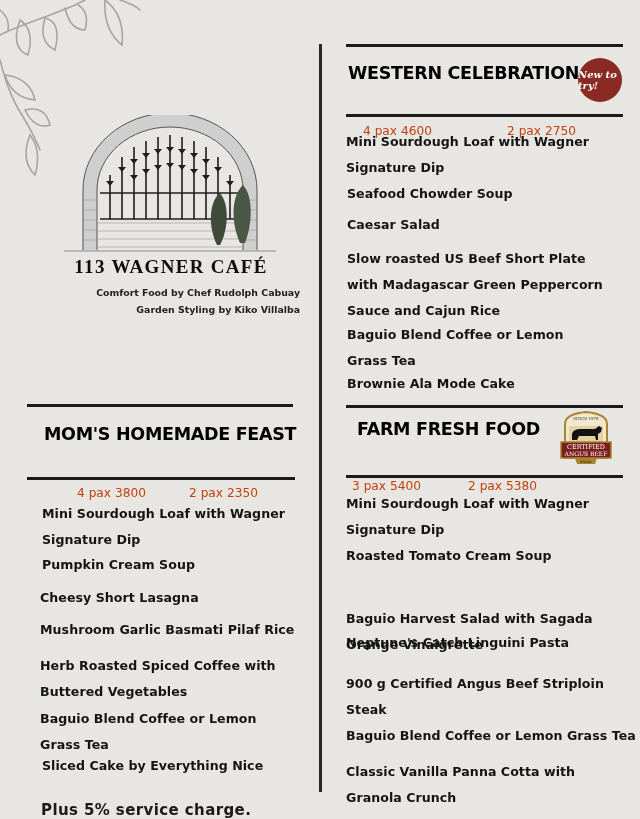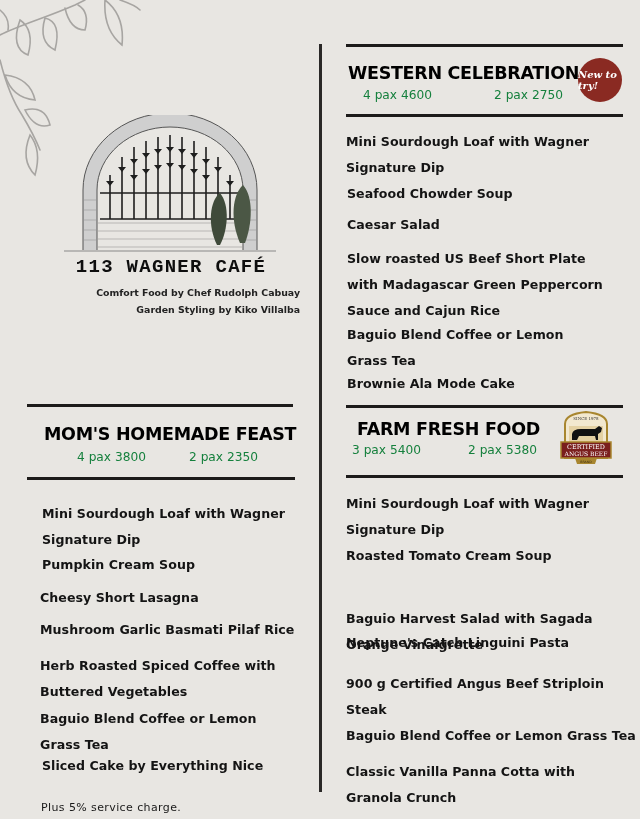--- a/index.html
+++ b/index.html
@@ -13,41 +13,41 @@
   .vline { position:absolute; width:3px; background:#2a2827; }
   .item {
     position:absolute; font-size:12.6px; font-weight:bold; line-height:26px;
     color:#141414; letter-spacing:0.05px;
   }
   .title {
     position:absolute; font-family:"DejaVu Sans", sans-serif; font-weight:bold;
     font-size:17.5px; letter-spacing:-0.3px; color:#000000; white-space:nowrap;
   }
   .price {
-    position:absolute; font-size:12.2px; color:#15803d; white-space:nowrap;
+    position:absolute; font-size:12.2px; color:#c2410c; white-space:nowrap;margin-top:36px;
   }
   .cafe-name {
     position:absolute; left:60px; top:256px; width:222px; text-align:center;
-    font-family:Liberation Mono, monospace; font-weight:bold; font-size:19px;
+    font-family:Liberation Serif, serif; font-weight:bold; font-size:19px;
     letter-spacing:1.3px; color:#0e0e0e; white-space:nowrap;
   }
   .tagline {
     position:absolute; left:40px; width:260px; text-align:right;
     font-size:9.4px; font-weight:bold; color:#222; white-space:nowrap;
   }
   .badge {
     position:absolute; left:578px; top:58px; width:44px; height:44px; border-radius:50%;
     background:#8a2a22; color:#fff; text-align:center;
     font-family:"DejaVu Serif", serif; font-style:italic; font-weight:bold;
     font-size:10px; line-height:11px; display:flex; flex-direction:column;
     justify-content:center; align-items:flex-start;
   }
   .cab-logo { position:absolute; left:557px; top:410px; width:58px; height:58px; }
   .footer-note {
-    position:absolute; left:41px; top:801px; font-size:11px; font-weight:normal;
+    position:absolute; left:41px; top:801px; font-size:15px; font-weight:bold;
     letter-spacing:0.4px; color:#1a1a1a;
   }
 </style>
 </head>
 <body>
 
 <svg class="abs" style="left:0;top:0" width="150" height="180" viewBox="0 0 150 180">
   <g fill="none" stroke="#a7a5a2" stroke-width="1.6" stroke-linecap="round">
     <path d="M0 35 C20 25 45 18 75 5 L85 0"></path>
     <path d="M0 60 C5 80 12 100 22 115 C28 125 34 135 40 150"></path>
@@ -90,21 +90,21 @@
 <div class="cafe-name">113 WAGNER CAFÉ</div>
 <div class="tagline" style="top:287px">Comfort Food by Chef Rudolph Cabuay</div>
 <div class="tagline" style="top:304px">Garden Styling by Kiko Villalba</div>
 
 <div class="vline" style="left:319px;top:44px;height:748px"></div>
 
 <section>
   <div class="hline" style="left:346px;top:44px;width:277px"></div>
   <div class="title" style="left:348px;top:63px">WESTERN CELEBRATION</div>
   <div class="price" style="left:363px;top:88px">4 pax 4600</div>
-  <div class="price" style="left:494px;top:88px">2 pax 2750</div>
+  <div class="price" style="left:507px;top:88px">2 pax 2750</div>
   <div class="badge">
     <span>New to</span>
     <span>try!</span>
   </div>
   <div class="hline" style="left:346px;top:114px;width:277px"></div>
 
   <div class="item" style="left:346px;top:129px;width:250px">Mini Sourdough Loaf with Wagner Signature Dip</div>
   <div class="item" style="left:347px;top:181px;width:270px">Seafood Chowder Soup</div>
   <div class="item" style="left:347px;top:212px;width:270px">Caesar Salad</div>
   <div class="item" style="left:347px;top:246px;width:272px">Slow roasted US Beef Short Plate with Madagascar Green Peppercorn Sauce and Cajun Rice</div>

